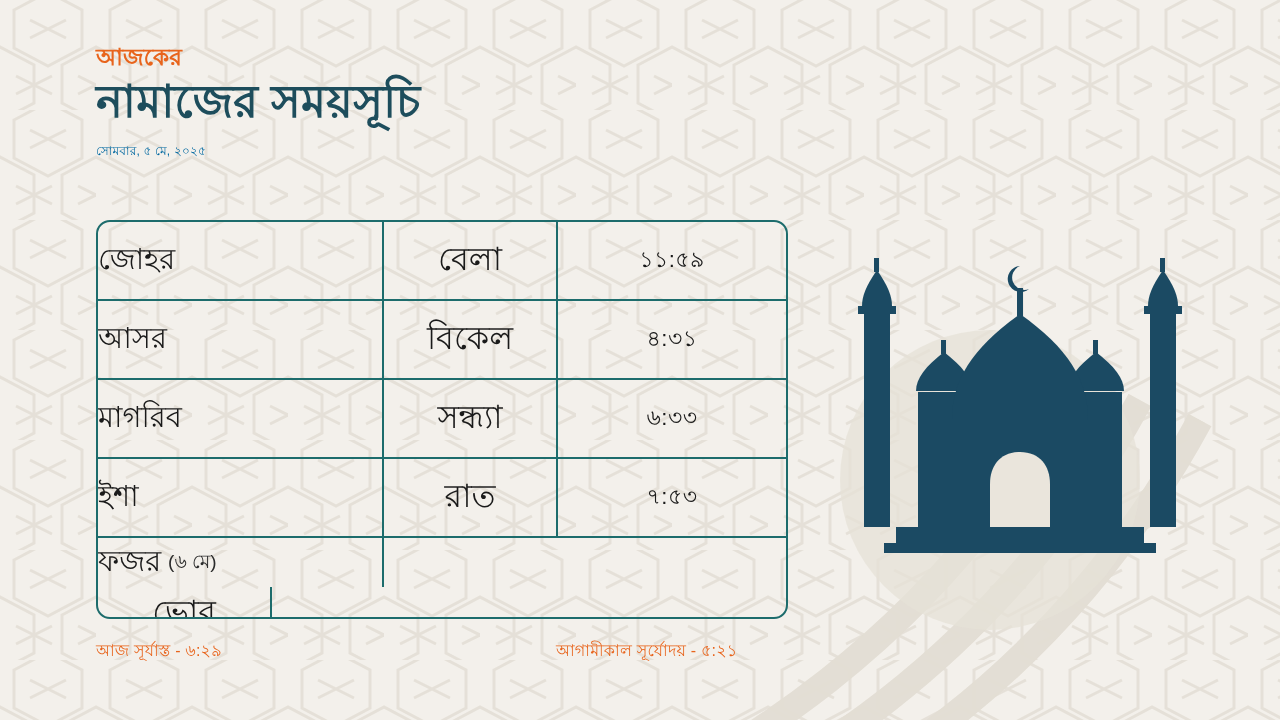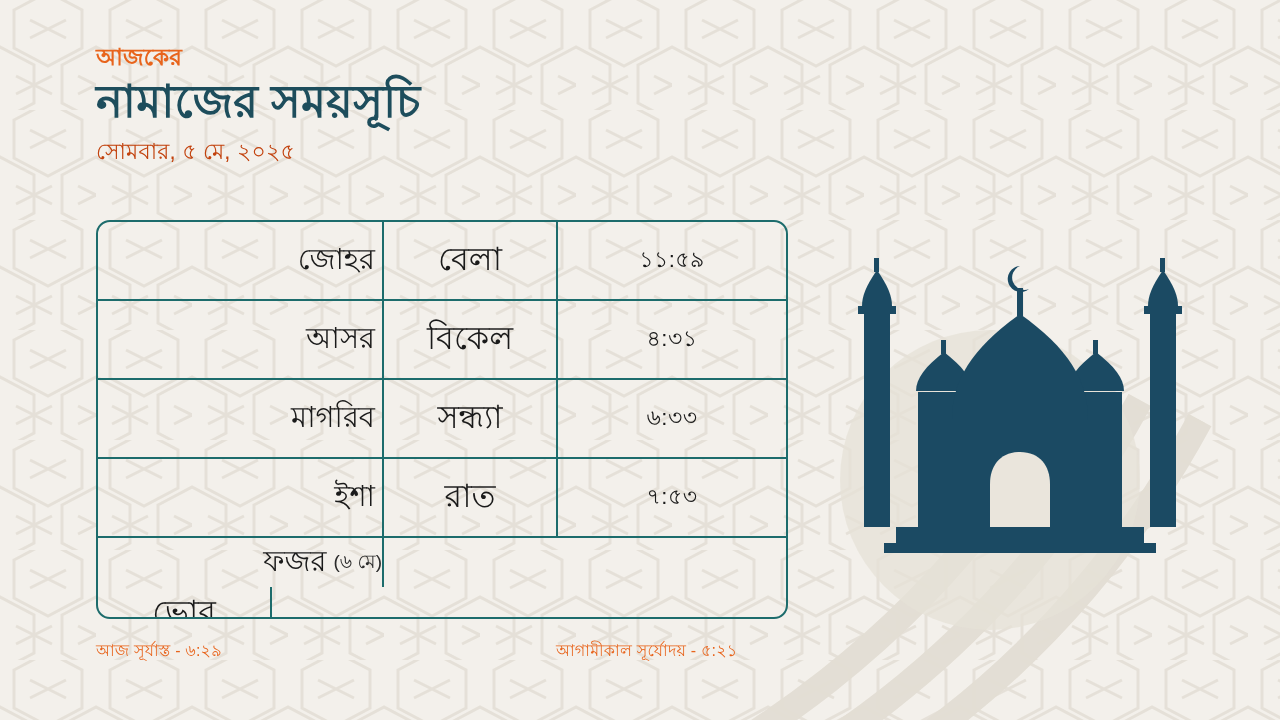--- a/index.html
+++ b/index.html
@@ -46,23 +46,23 @@
   }
   .maintitle {
     color: #1d4d5c;
     font-size: 45px;
     font-weight: bold;
     line-height: 1.25;
     margin-top: 2px;
     letter-spacing: .3px;
   }
   .datetext {
-    color: #c2410c;
-    font-size: 22px;
-    margin-top: 4px;
+    color: #0369a1;
+    font-size: 12px;
+    margin-top: 12px;
     letter-spacing: .2px;
   }
 
   
   .table-wrap {
     position: absolute;
     left: 96px;
     top: 220px;
     width: 692px;
     border: 2px solid #1d6c6c;
@@ -76,24 +76,22 @@
     border-bottom: 2px solid #1d6c6c;
   }
   .row:last-child { border-bottom: none; flex-direction: column; }
   .cell {
     display: flex;
     align-items: center;
     color: #1a1a1a;
   }
   .cell.name {
     width: 286px;
-    padding-left: 30px;
     border-right: 2px solid #1d6c6c;
     font-size: 29px;
-    justify-content: flex-end;
   }
   .cell.name .sub {
     font-size: 19px;
     margin-left: 7px;
     color: #2b2b2b;
   }
   .cell.period {
     width: 174px;
     justify-content: center;
     border-right: 2px solid #1d6c6c;

